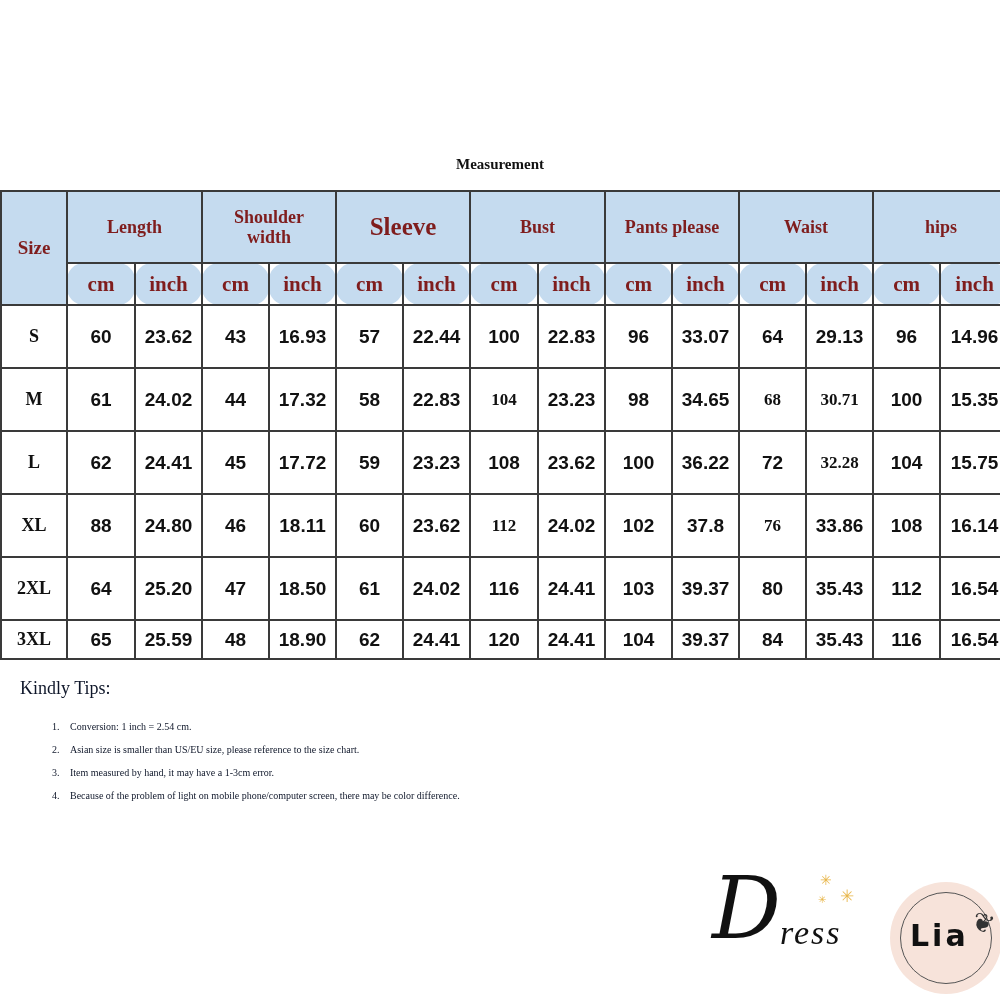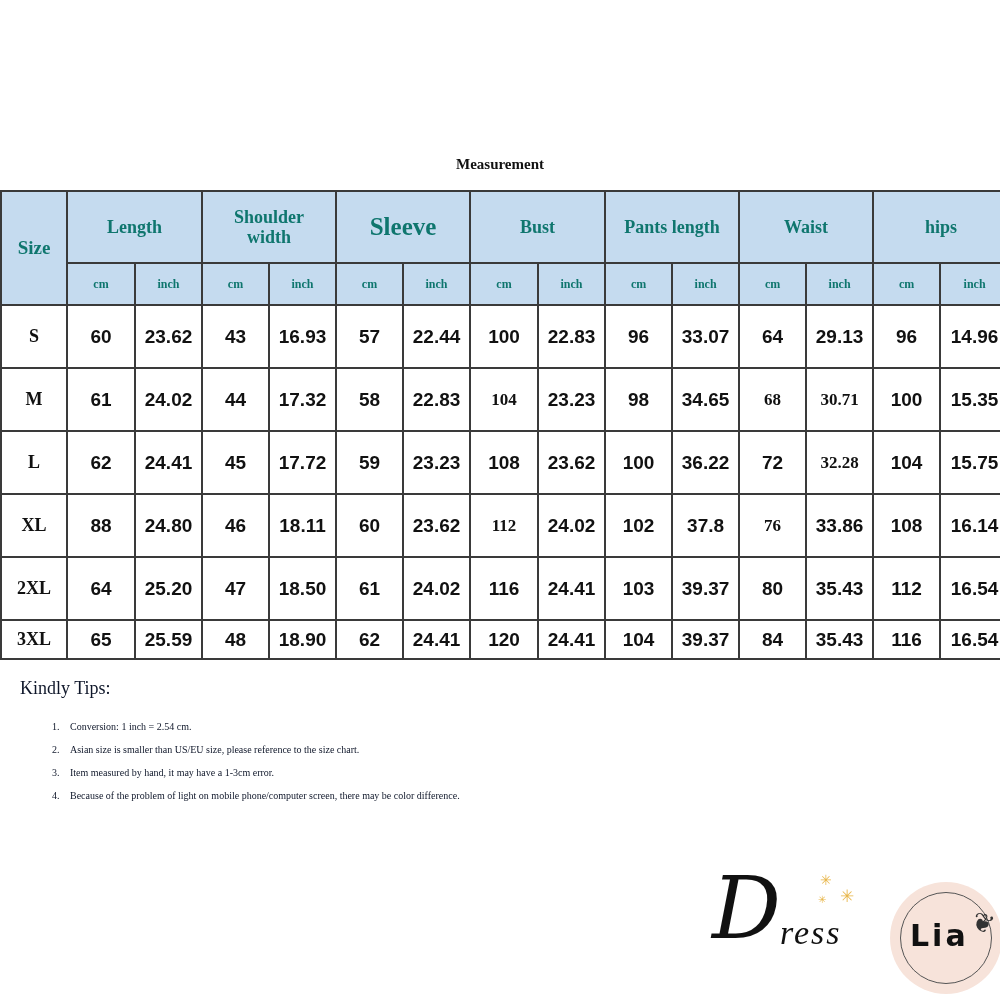--- a/index.html
+++ b/index.html
@@ -1,24 +1,24 @@
 <!DOCTYPE html>
 <html><head>
   <meta charset="utf-8">
   <style>
     html, body { margin: 0; padding: 0; background: #ffffff; }
     body { width: 1000px; height: 1000px; position: relative; overflow: hidden; font-family: "Liberation Serif", serif; color: #111; }
     .title { position: absolute; top: 156px; left: 0; width: 1000px; text-align: center; font-weight: bold; font-size: 15px; }
     .table-wrap { position: absolute; top: 190px; left: 0; width: 1010px; }
     table { border-collapse: collapse; table-layout: fixed; width: 1008px; }
     td, th { border: 2px solid #3a3a3a; text-align: center; vertical-align: middle; padding: 0; }
-    th { background: #c5dbef; font-family: "Liberation Serif", serif; font-weight: bold; color: #0f766e; }
+    th { background: #c5dbef; font-family: "Liberation Serif", serif; font-weight: bold; color: #7f1d1d; }
     th.group { height: 54px; font-size: 18px; line-height: 20px; }
     th.group.big { font-size: 25px; }
-    th.unit { height: 40px; font-size: 12px; }
+    th.unit { height: 40px; font-size: 21px; border-radius: 17px; }
     th.size-h { font-size: 19px; }
     td { height: 61px; font-family: "Liberation Sans", sans-serif; font-weight: bold; font-size: 19px; background: #fff; }
     td.size { font-family: "Liberation Serif", serif; font-size: 18px; }
     td.serif { font-family: "Liberation Serif", serif; font-size: 17px; }
     tr.short td { height: 37px; }
     .tips { position: absolute; top: 678px; left: 20px; width: 680px; font-family: Liberation Serif, serif; color: #0f172a; }
     .tips-title { font-size: 18px; margin-bottom: 14px; }
     .tips ol { margin: 16px; padding-left: 26px; font-size: 10px; line-height: 23px; }
     .tips li { padding-left: 8px; }
     .logo { position: absolute; left: 700px; top: 850px; width: 300px; height: 150px; }
@@ -54,21 +54,21 @@
       <col style="width:67px">
         <col style="width:69px">
     </colgroup>
     <thead>
       <tr>
         <th rowspan="2" class="size-h">Size</th>
         <th colspan="2" class="group">Length</th>
         <th colspan="2" class="group" style="padding:8px 18px;">Shoulder width</th>
         <th colspan="2" class="group big">Sleeve</th>
         <th colspan="2" class="group">Bust</th>
-        <th colspan="2" class="group">Pants length</th>
+        <th colspan="2" class="group">Pants please</th>
         <th colspan="2" class="group">Waist</th>
         <th colspan="2" class="group">hips</th>
       </tr>
       <tr>
         <th class="unit">cm</th>
         <th class="unit">inch</th>
         <th class="unit">cm</th>
         <th class="unit">inch</th>
         <th class="unit">cm</th>
         <th class="unit">inch</th>

